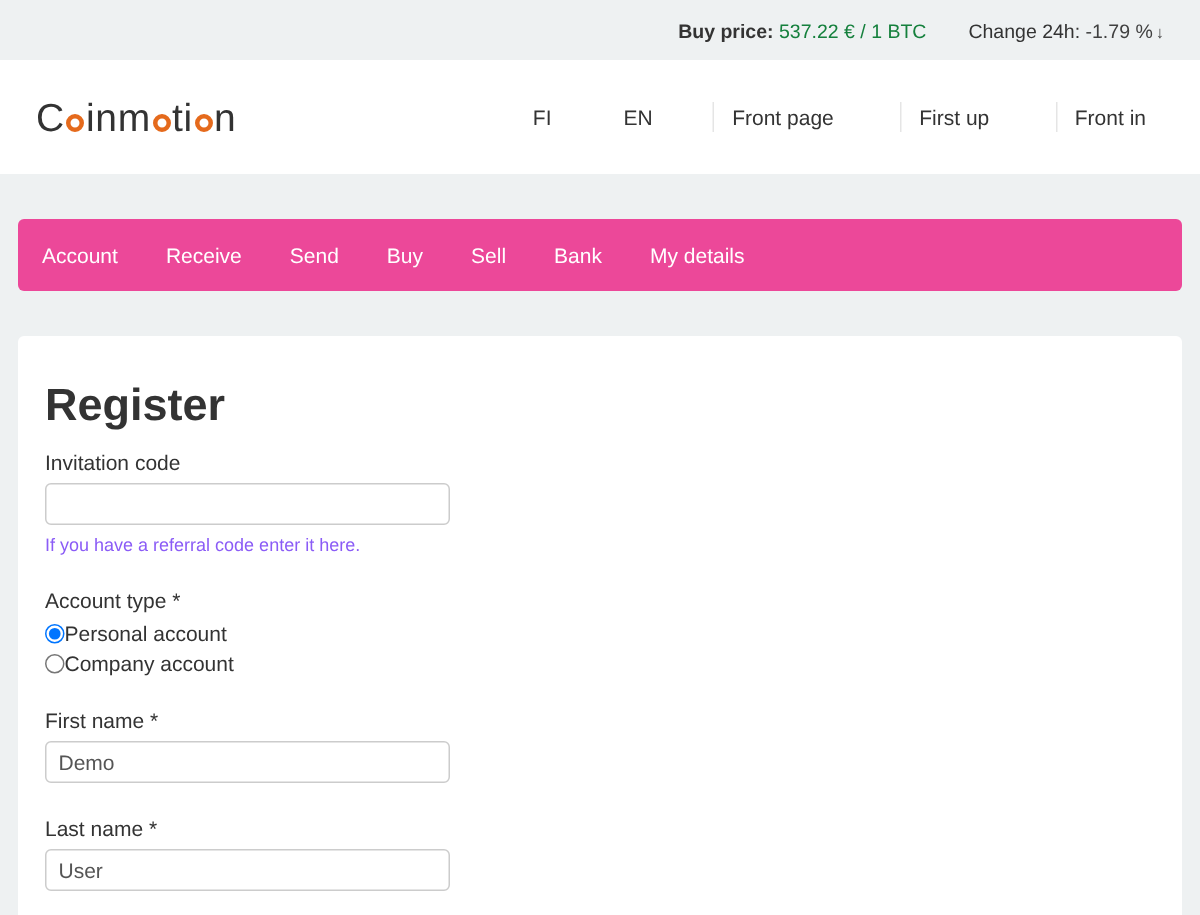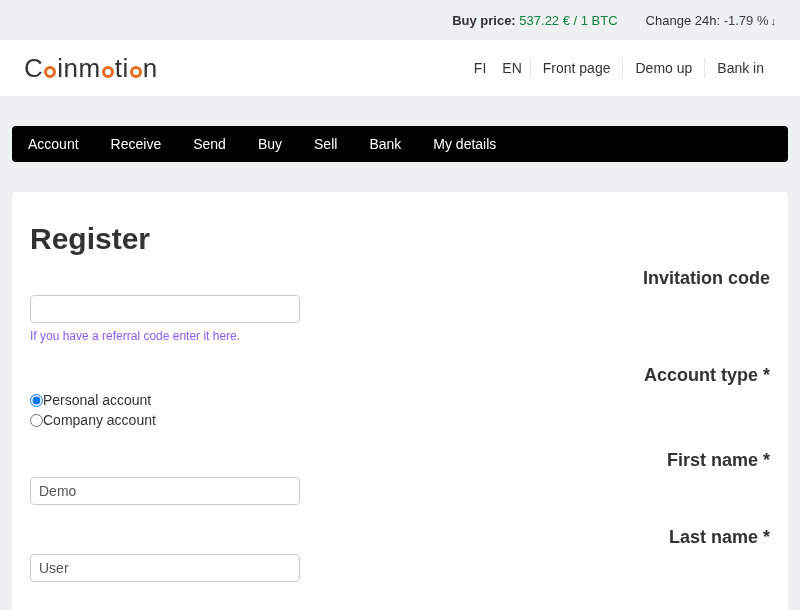--- a/index.html
+++ b/index.html
@@ -19,21 +19,21 @@
     align-items: center;
     padding: 0 24px;
     font-size: 13px;
     gap: 28px;
   }
   .top-bar .price b { font-weight: 700; }
   .orange { color: #15803d; }
   .red { color: #404040; }
   .header {
     background: #fff;
-    height: 56px;
+    height: 76px;
     display: flex;
     align-items: center;
     justify-content: space-between;
     padding: 0 24px;
   }
   .logo {
     font-size: 26px;
     letter-spacing: 0.5px;
     color: #333;
     font-weight: 400;
@@ -44,37 +44,38 @@
     border: 3px solid #e56a1c;
     border-radius: 50%;
     vertical-align: -1px;
     margin: 0 1px;
   }
   .header-nav {
     display: flex;
     align-items: center;
     font-size: 14px;
     color: #333;
+    gap: 32px;
   }
   .header-nav a {
     padding: 0 12px;
     text-decoration: none;
     color: #333;
     border-left: 1px solid #e5e5e5;
     line-height: 20px;
   }
   .header-nav a.first { border-left: none; }
   .header-nav .lang { padding: 0 8px; border-left: none; }
   .header-nav .lang + .lang { }
   .content-wrap { padding: 30px 12px 0 12px; }
   .tabs {
-    background: #000000;
+    background: #ec4899;
     border-radius: 4px;
     display: flex;
-    height: 36px;
+    height: 48px;
     align-items: center;
   }
   .tabs a {
     color: #fff;
     text-decoration: none;
     font-size: 14px;
     padding: 0 16px;
     line-height: 32px;
   }
   .card {
@@ -85,24 +86,23 @@
   }
   .card h1 {
     font-size: 30px;
     font-weight: 700;
     color: #333;
     margin-bottom: 12px;
   }
   .form-group { margin-bottom: 22px; }
   .form-group > label.lbl {
     display: block;
-    font-weight: 700;
-    font-size: 18px;
+    font-weight: 400;
+    font-size: 14px;
     margin-bottom: 6px;
-    text-align: right;
   }
   .form-group input[type="text"],
   .form-group input[type="email"] {
     width: 270px;
     height: 28px;
     border: 1px solid #ccc;
     border-radius: 4px;
     padding: 0 8px;
     font-size: 14px;
     color: #555;
@@ -142,22 +142,22 @@
 </div>
 
 <div class="header">
   <div class="logo">
     <span>C</span><span class="logo-o"></span><span>inm</span><span class="logo-o"></span><span>ti</span><span class="logo-o"></span><span>n</span>
   </div>
   <div class="header-nav">
     <a href="#" class="lang first">FI</a>
     <a href="#" class="lang orange">EN</a>
     <a href="#">Front page</a>
-    <a href="#" class="orange">Demo up</a>
-    <a href="#">Bank in</a>
+    <a href="#" class="orange">First up</a>
+    <a href="#">Front in</a>
   </div>
 </div>
 
 <div class="content-wrap">
 
   <div class="tabs">
     <a href="#">Account</a>
     <a href="#">Receive</a>
     <a href="#">Send</a>
     <a href="#">Buy</a>

